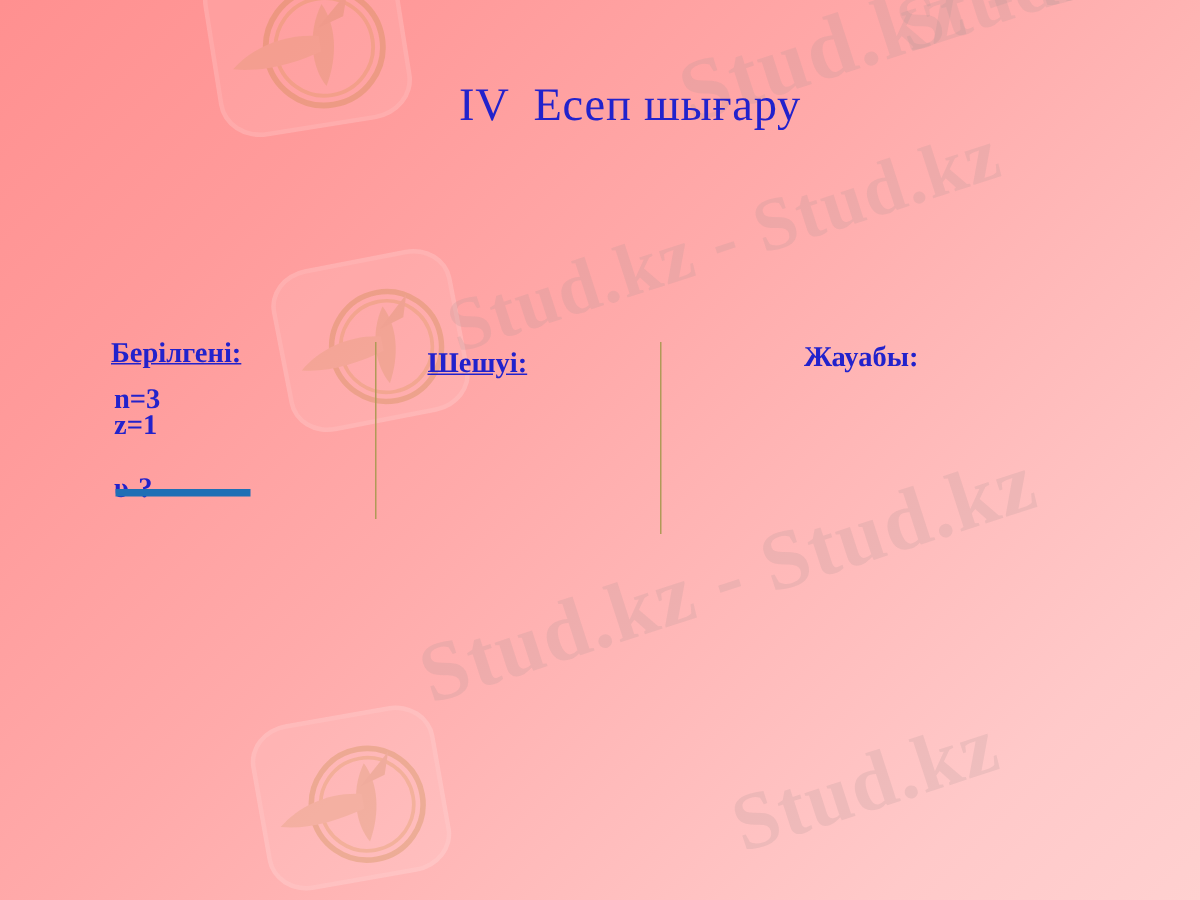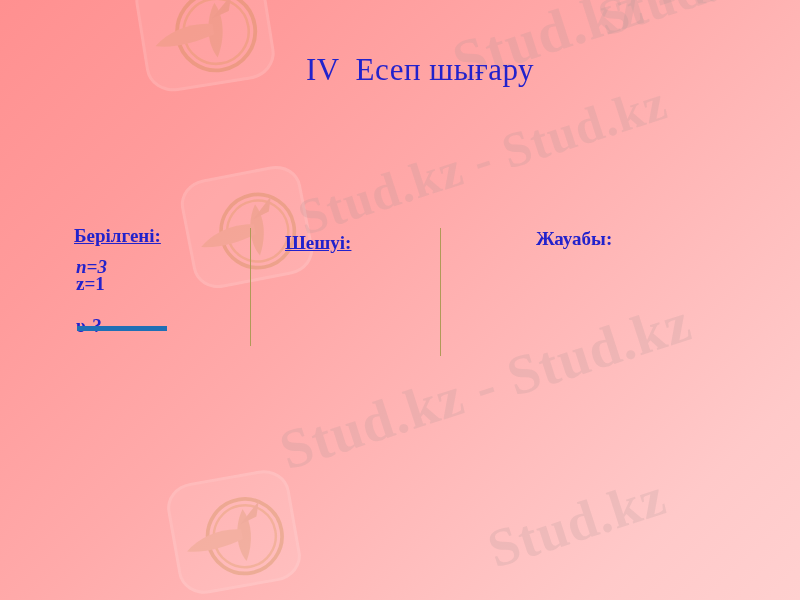--- a/index.html
+++ b/index.html
@@ -94,21 +94,21 @@
   #head-answer { left: 536px; top: 228px; }
 
   .given-val {
     position: absolute;
     left: 76px;
     color: #2222cc;
     font-size: 19px;
     font-weight: 700;
     white-space: nowrap;
   }
-  #given-n { top: 256px; font-style: italic; }
+  #given-n { top: 256px; }
   #given-z { top: 273px; }
   #given-v { top: 315px; }
 
   #given-rule {
     position: absolute;
     left: 77px;
     top: 326px;
     width: 90px;
     height: 5px;
     background: #1f6fb5;

